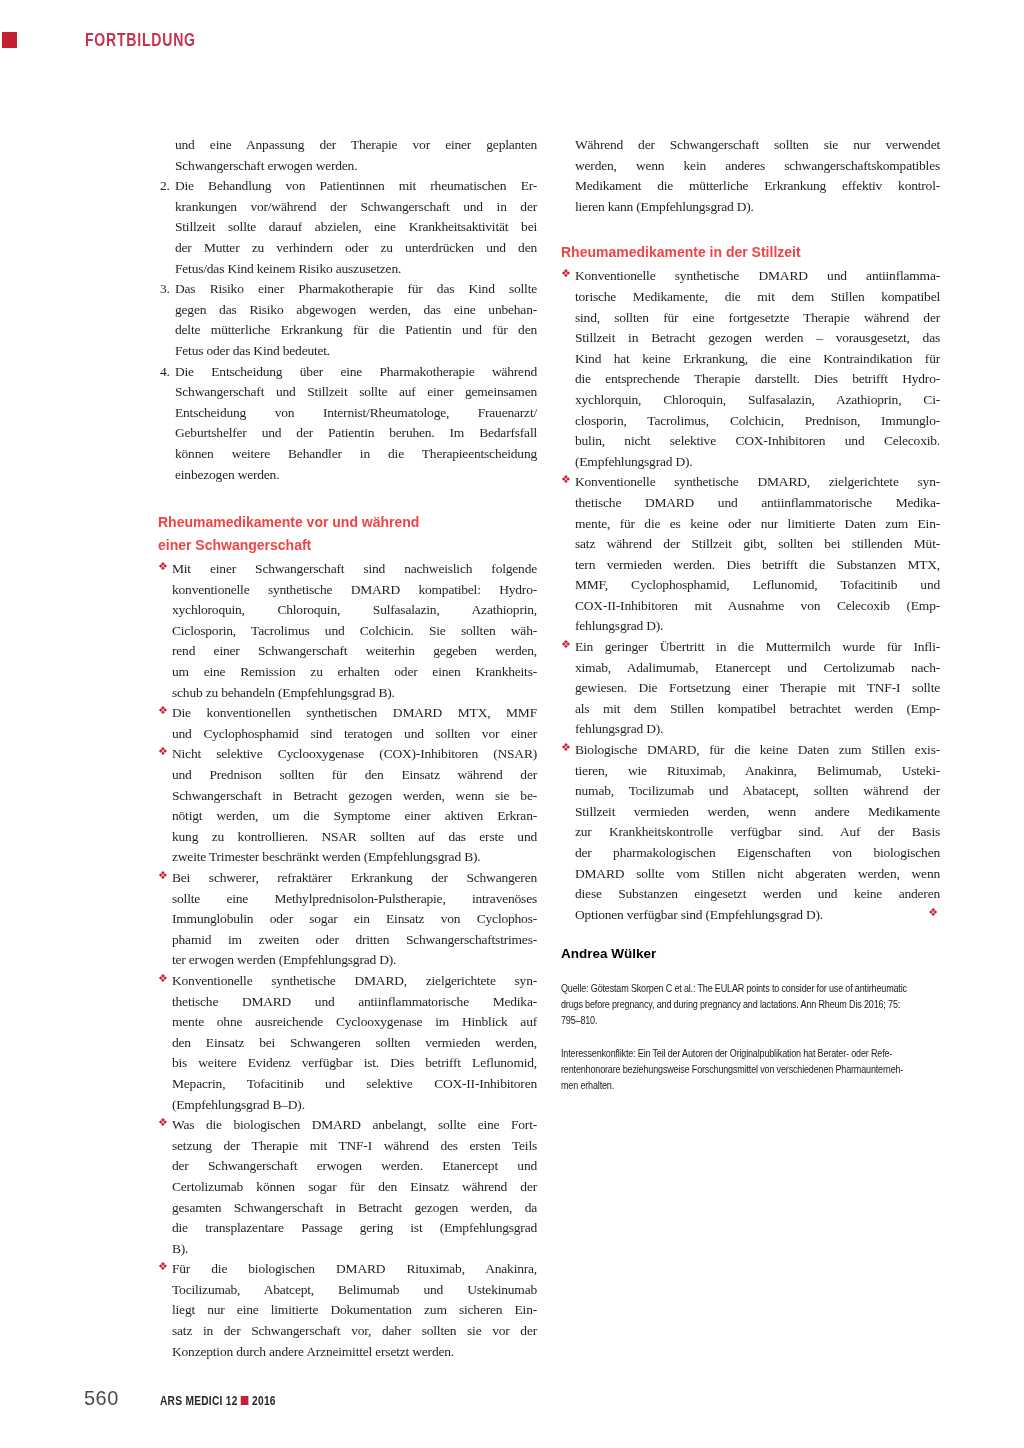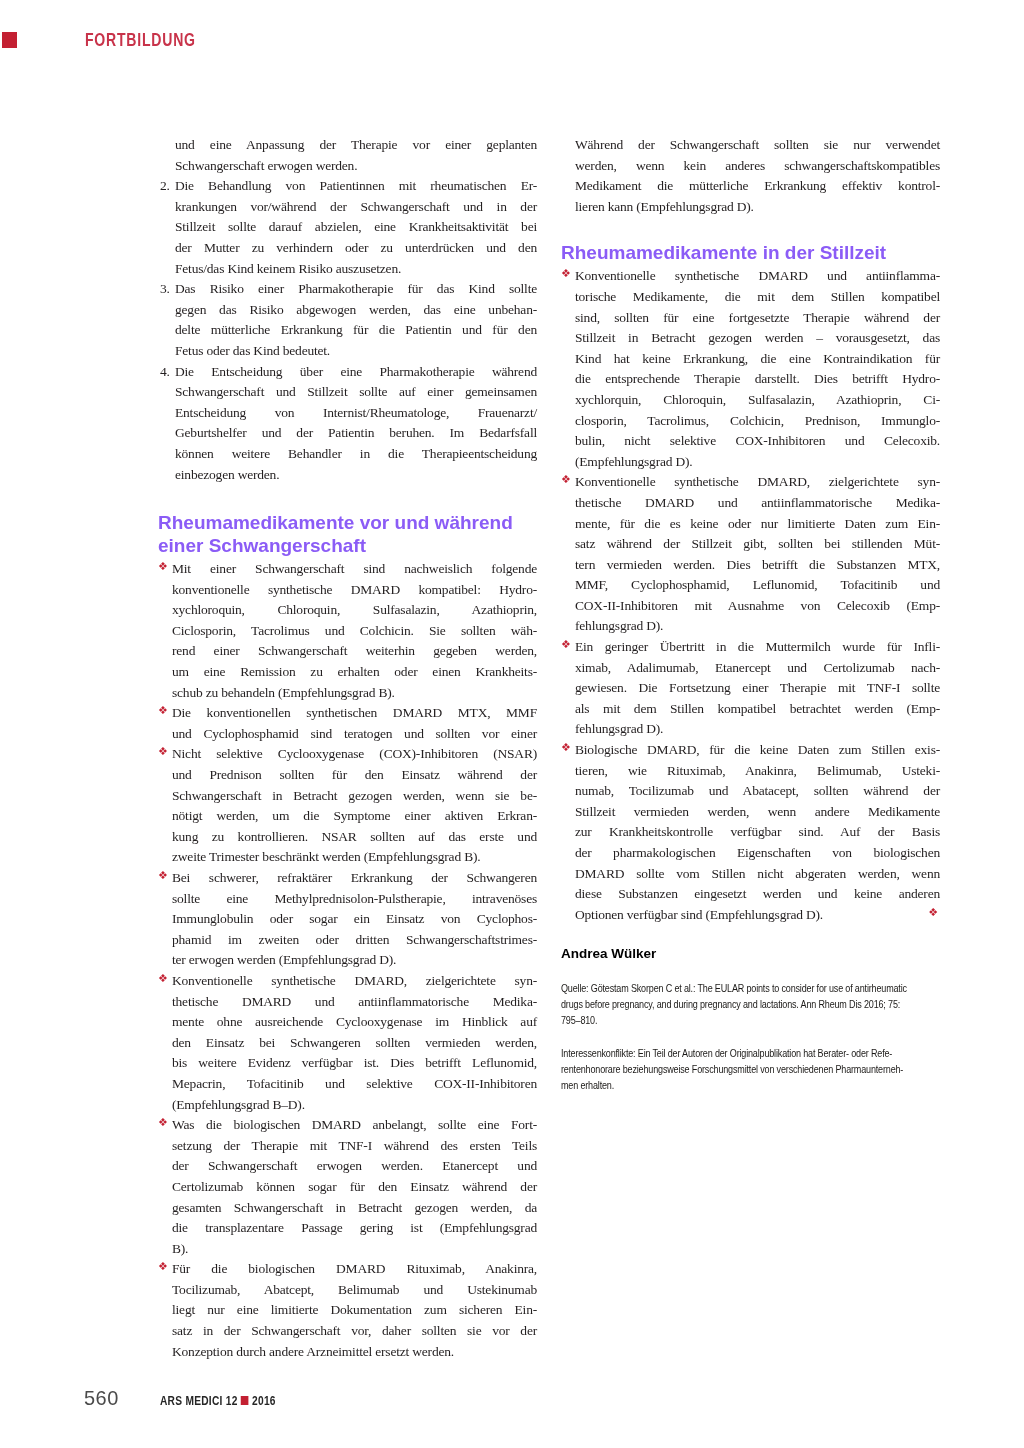--- a/index.html
+++ b/index.html
@@ -32,21 +32,21 @@
 
   .bitem { position:relative; padding-left:14px; }
   .bullet {
     position:absolute; left:0; top:2px; font-size:11px; line-height:1;
     color:#c32032; font-family:"DejaVu Sans", sans-serif;
   }
   .cont { padding-left:14px; }
 
   .sec-heading {
     font-family:"Liberation Sans", sans-serif; font-weight:bold;
-    font-size:19px; line-height:23px; color:#8b5cf6; letter-spacing:0;
+    font-size:14px; line-height:23px; color:#ef4444; letter-spacing:0;
   }
   .col-left  .sec-heading { margin:26px 0 2px; }
   .col-right .sec-heading { margin:24px 0 2px; }
 
   .end-mark {
     position:absolute; right:2px; top:2px; font-size:11px; line-height:1;
     color:#c32032; font-family:"DejaVu Sans", sans-serif;
   }
 
   .author {

